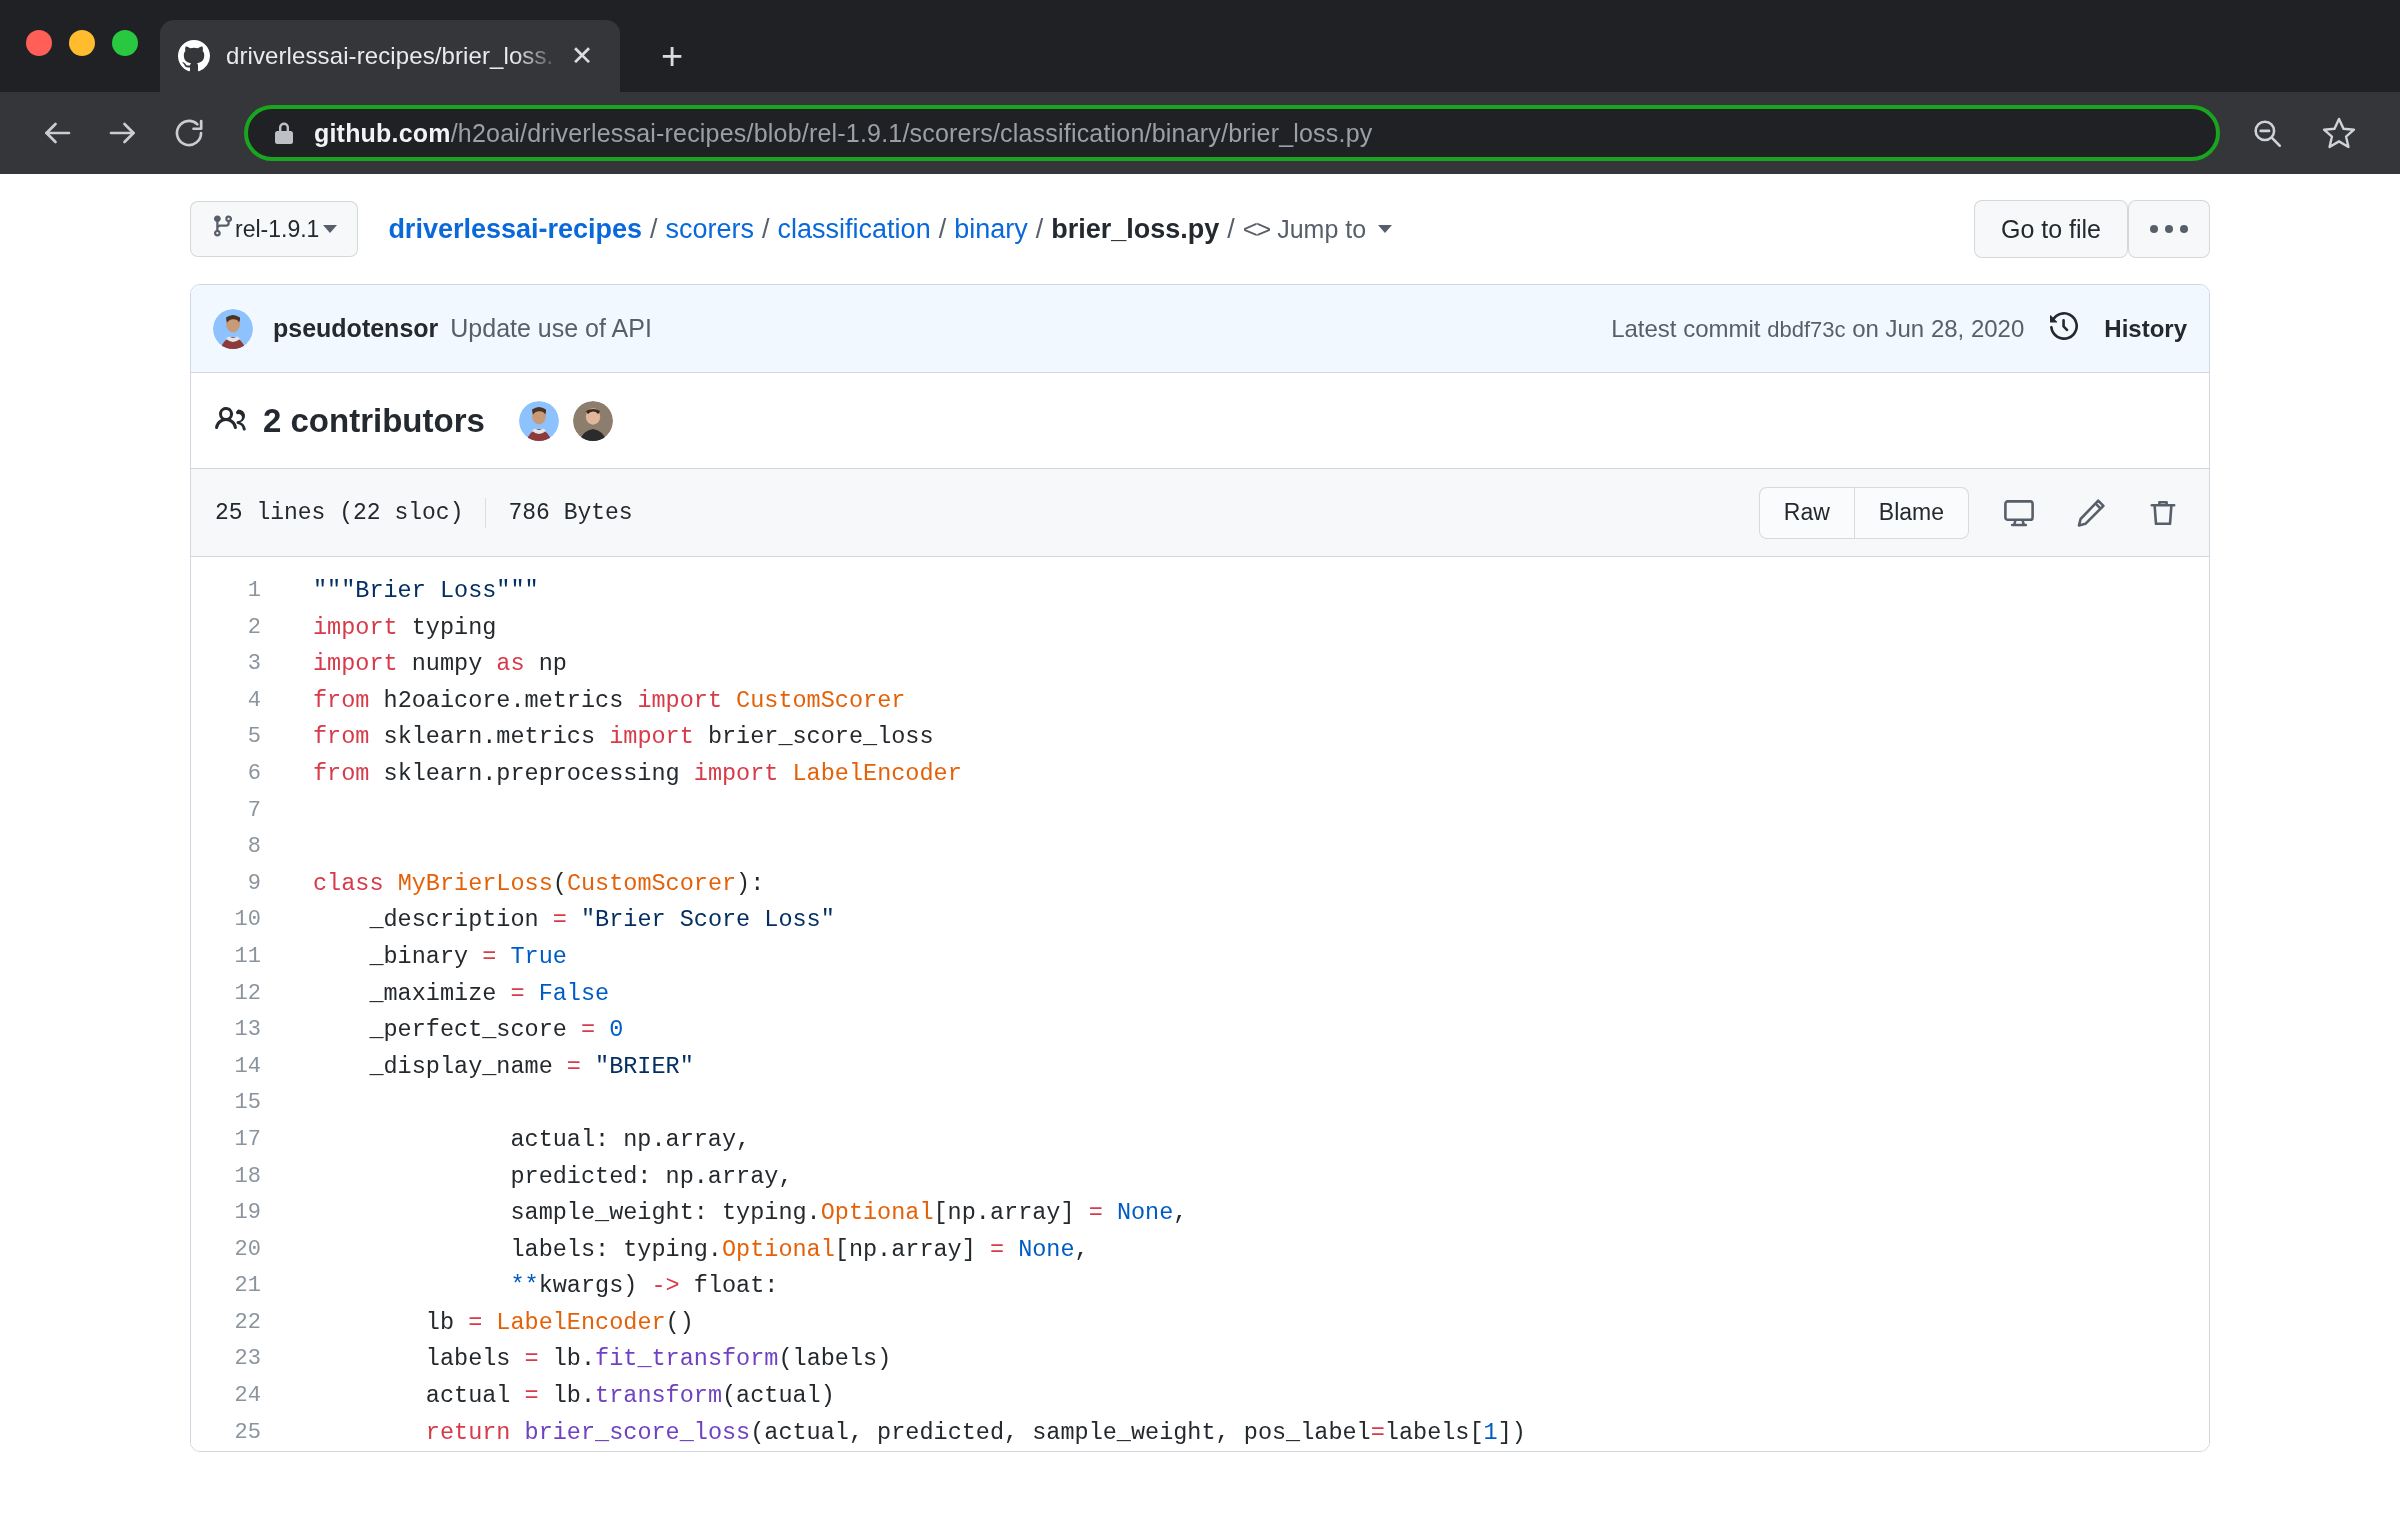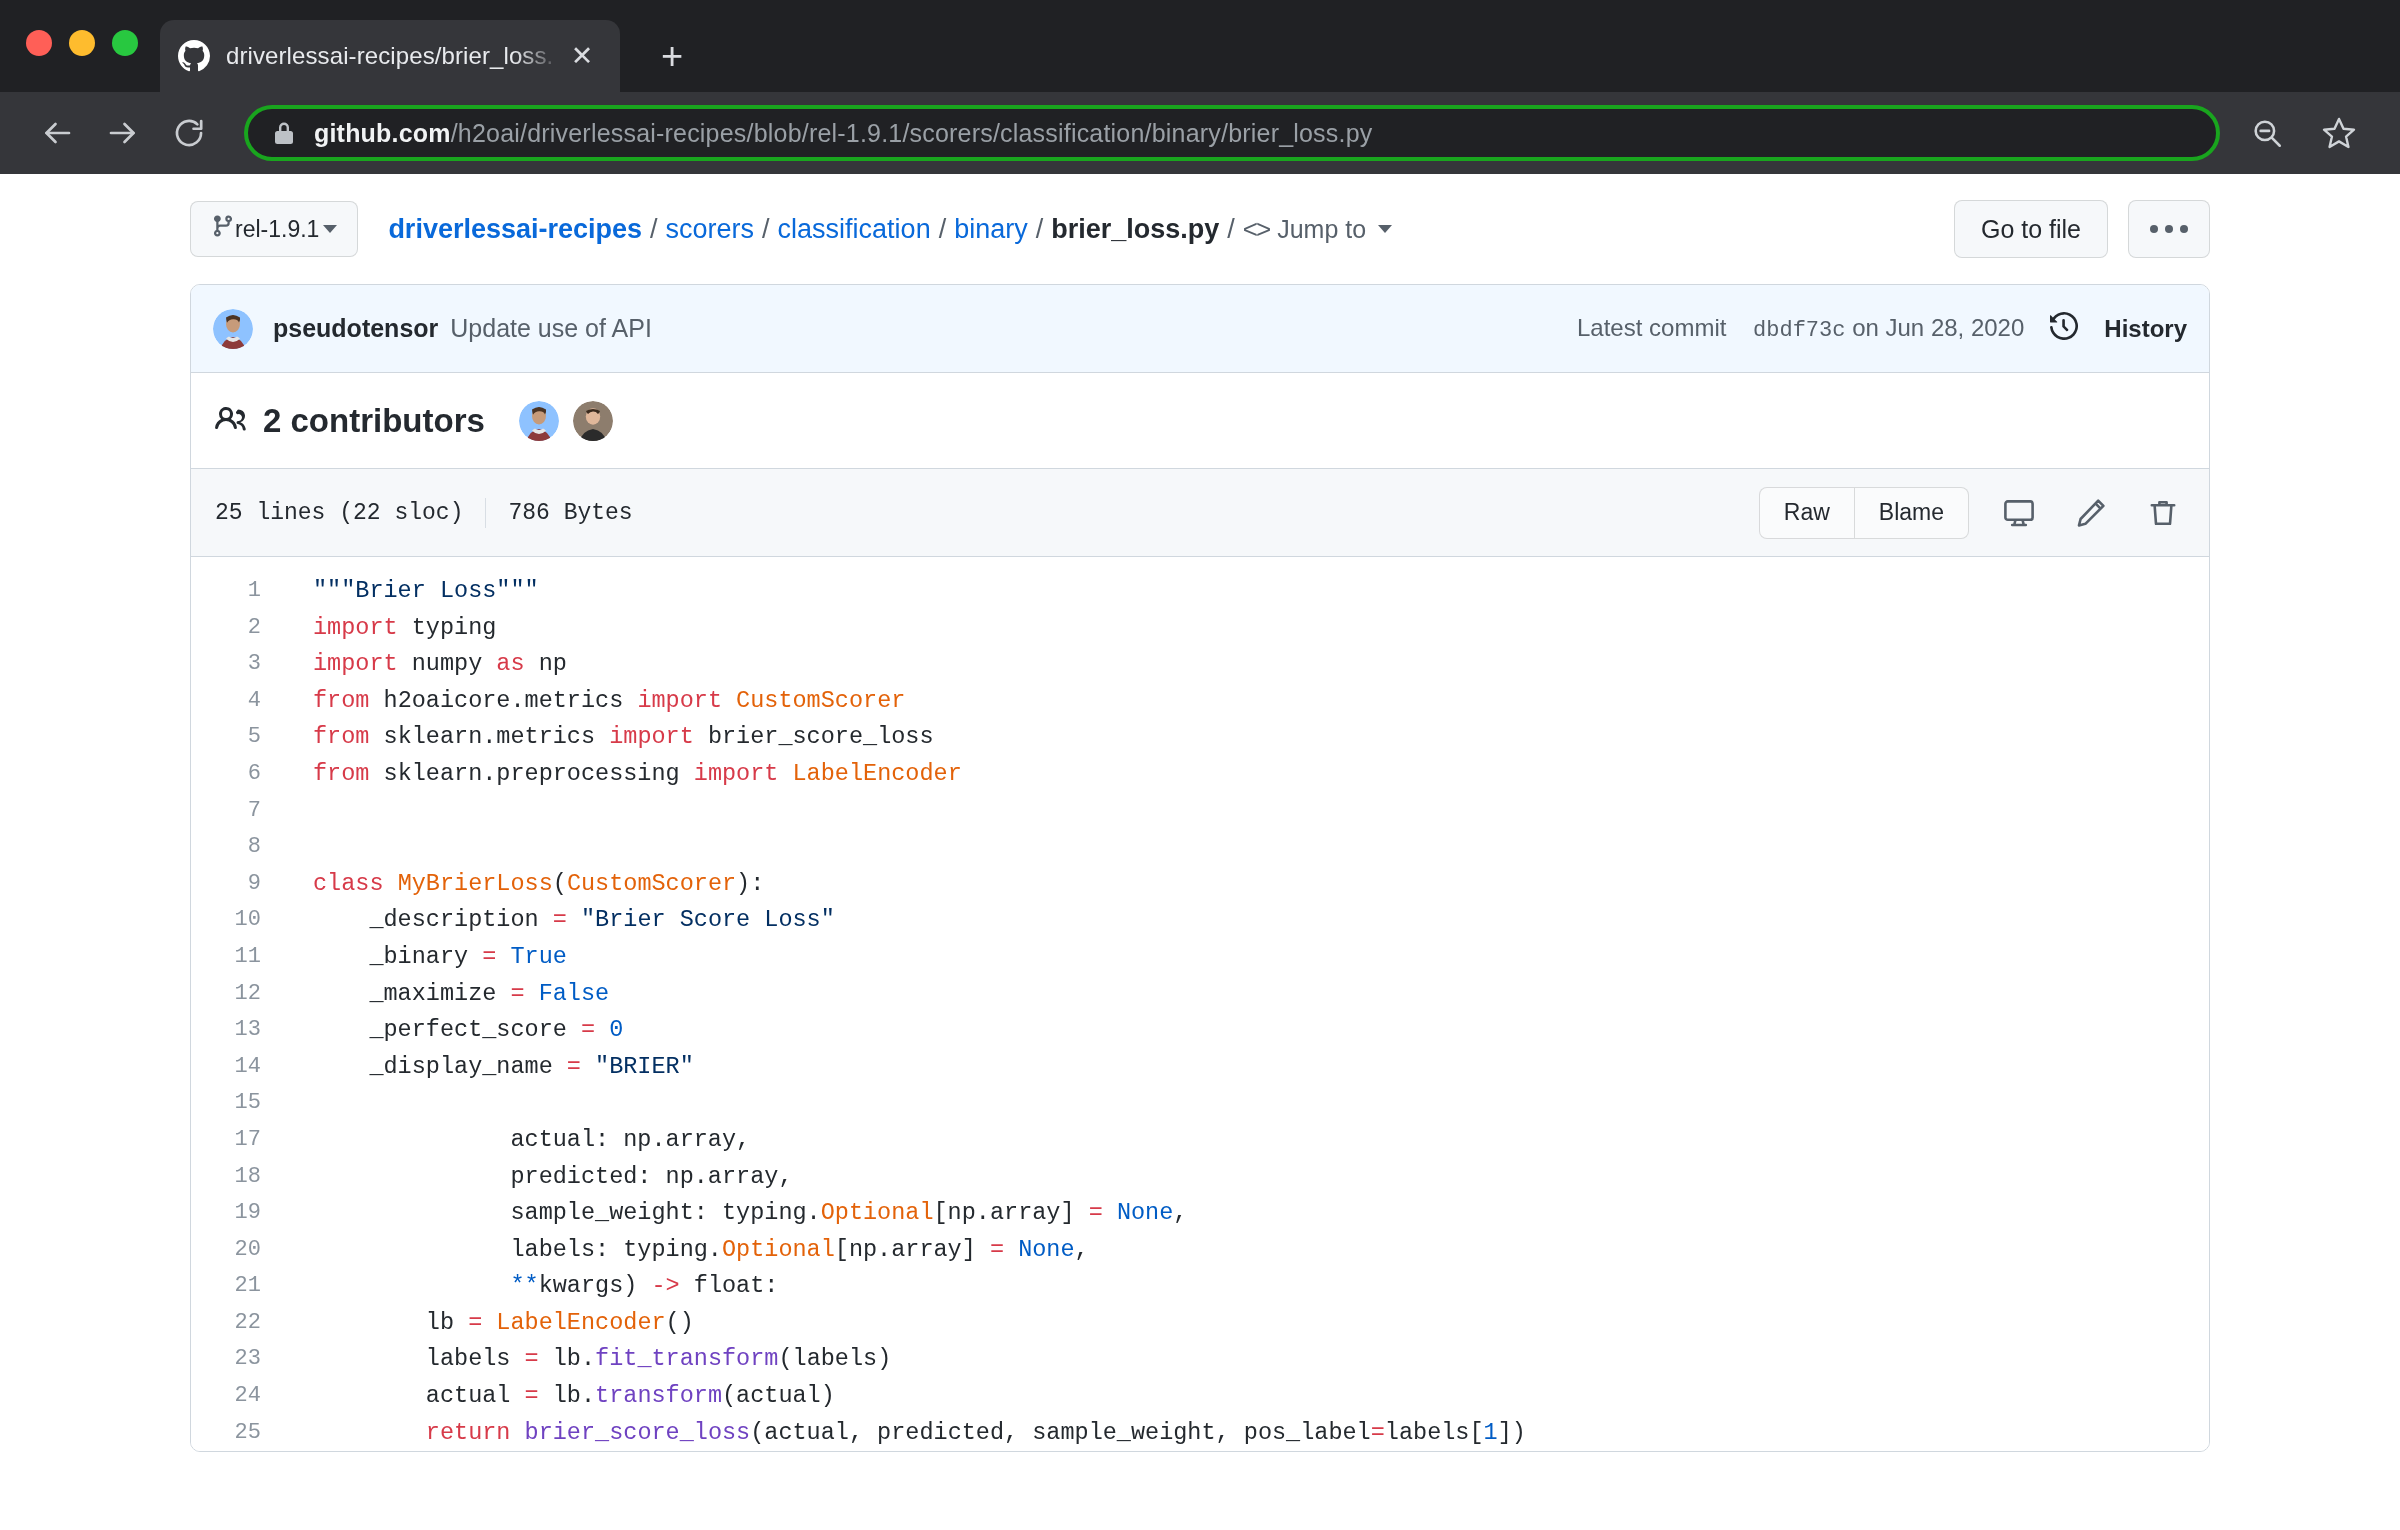--- a/index.html
+++ b/index.html
@@ -93,21 +93,21 @@
   .crumbs { margin-left: 30px; font-size: 27px; color: #24292f; display: flex; align-items: center; flex-wrap: nowrap; }
   .crumbs a { color: #0969da; text-decoration: none; font-weight: 600; }
   .crumbs a.plain { font-weight: 400; }
   .crumbs .sep { color: #57606a; margin: 0 8px; font-weight: 400; }
   .crumbs .current { font-weight: 700; color: #24292f; }
   .jump { color: #57606a; display: flex; align-items: center; gap: 8px; font-size: 25px; }
   .jump .code-glyph { font-size: 26px; color: #57606a; letter-spacing:-2px; }
   .jump .caret { border-left: 7px solid transparent; border-right: 7px solid transparent;
     border-top: 8px solid #57606a; margin-left: 4px; }
 
-  .crumb-actions { margin-left: auto; display: flex; align-items: center; gap: 20px; }
+  .crumb-actions { margin-left: auto; display: flex; align-items: center; }
   .btn-plain {
     height: 58px; padding: 0 26px; background: #f6f8fa;
     border: 1px solid rgba(27,31,36,.15); border-radius: 8px;
     font-size: 25px; color: #24292f; display: flex; align-items: center; font-weight: 500;
   }
   .btn-dots {
     width: 82px; height: 58px; background: #f6f8fa;
     border: 1px solid rgba(27,31,36,.15); border-radius: 8px;
     display: flex; align-items: center; justify-content: center; gap: 7px;
   }
@@ -118,21 +118,21 @@
   }
   .commit-bar {
     background: #f1f8ff; display: flex; align-items: center;
     height: 88px; padding: 0 22px; border-bottom: 1px solid #d0d7de;
   }
   .avatar { width: 40px; height: 40px; border-radius: 50%; flex: 0 0 40px; overflow: hidden; }
   .commit-author { font-size: 25px; font-weight: 700; color: #24292f; margin-left: 20px; }
   .commit-msg { font-size: 25px; color: #57606a; margin-left: 12px; }
   .commit-right { margin-left: auto; display: flex; align-items: center; gap: 26px; }
   .commit-meta { font-size: 24px; color: #57606a; }
-  .commit-meta .sha { font-family: Liberation Mono, monospace; font-size: 22px; margin-left: 20px; }
+  .commit-meta .sha { font-family: Liberation Sans, sans-serif; font-size: 22px; }
   .history { display: flex; align-items: center; gap: 26px; font-size: 24px; font-weight: 600; color: #24292f; }
 
   .contrib-bar {
     display: flex; align-items: center; height: 96px; padding: 0 24px;
     border-bottom: 1px solid #d0d7de; background: #fff;
   }
   .contrib-label { font-size: 33px; font-weight: 600; color: #24292f; margin-left: 16px; }
   .contrib-avatars { display: flex; gap: 14px; margin-left: 34px; }
   .contrib-avatars .avatar { width: 40px; height: 40px; }
 

